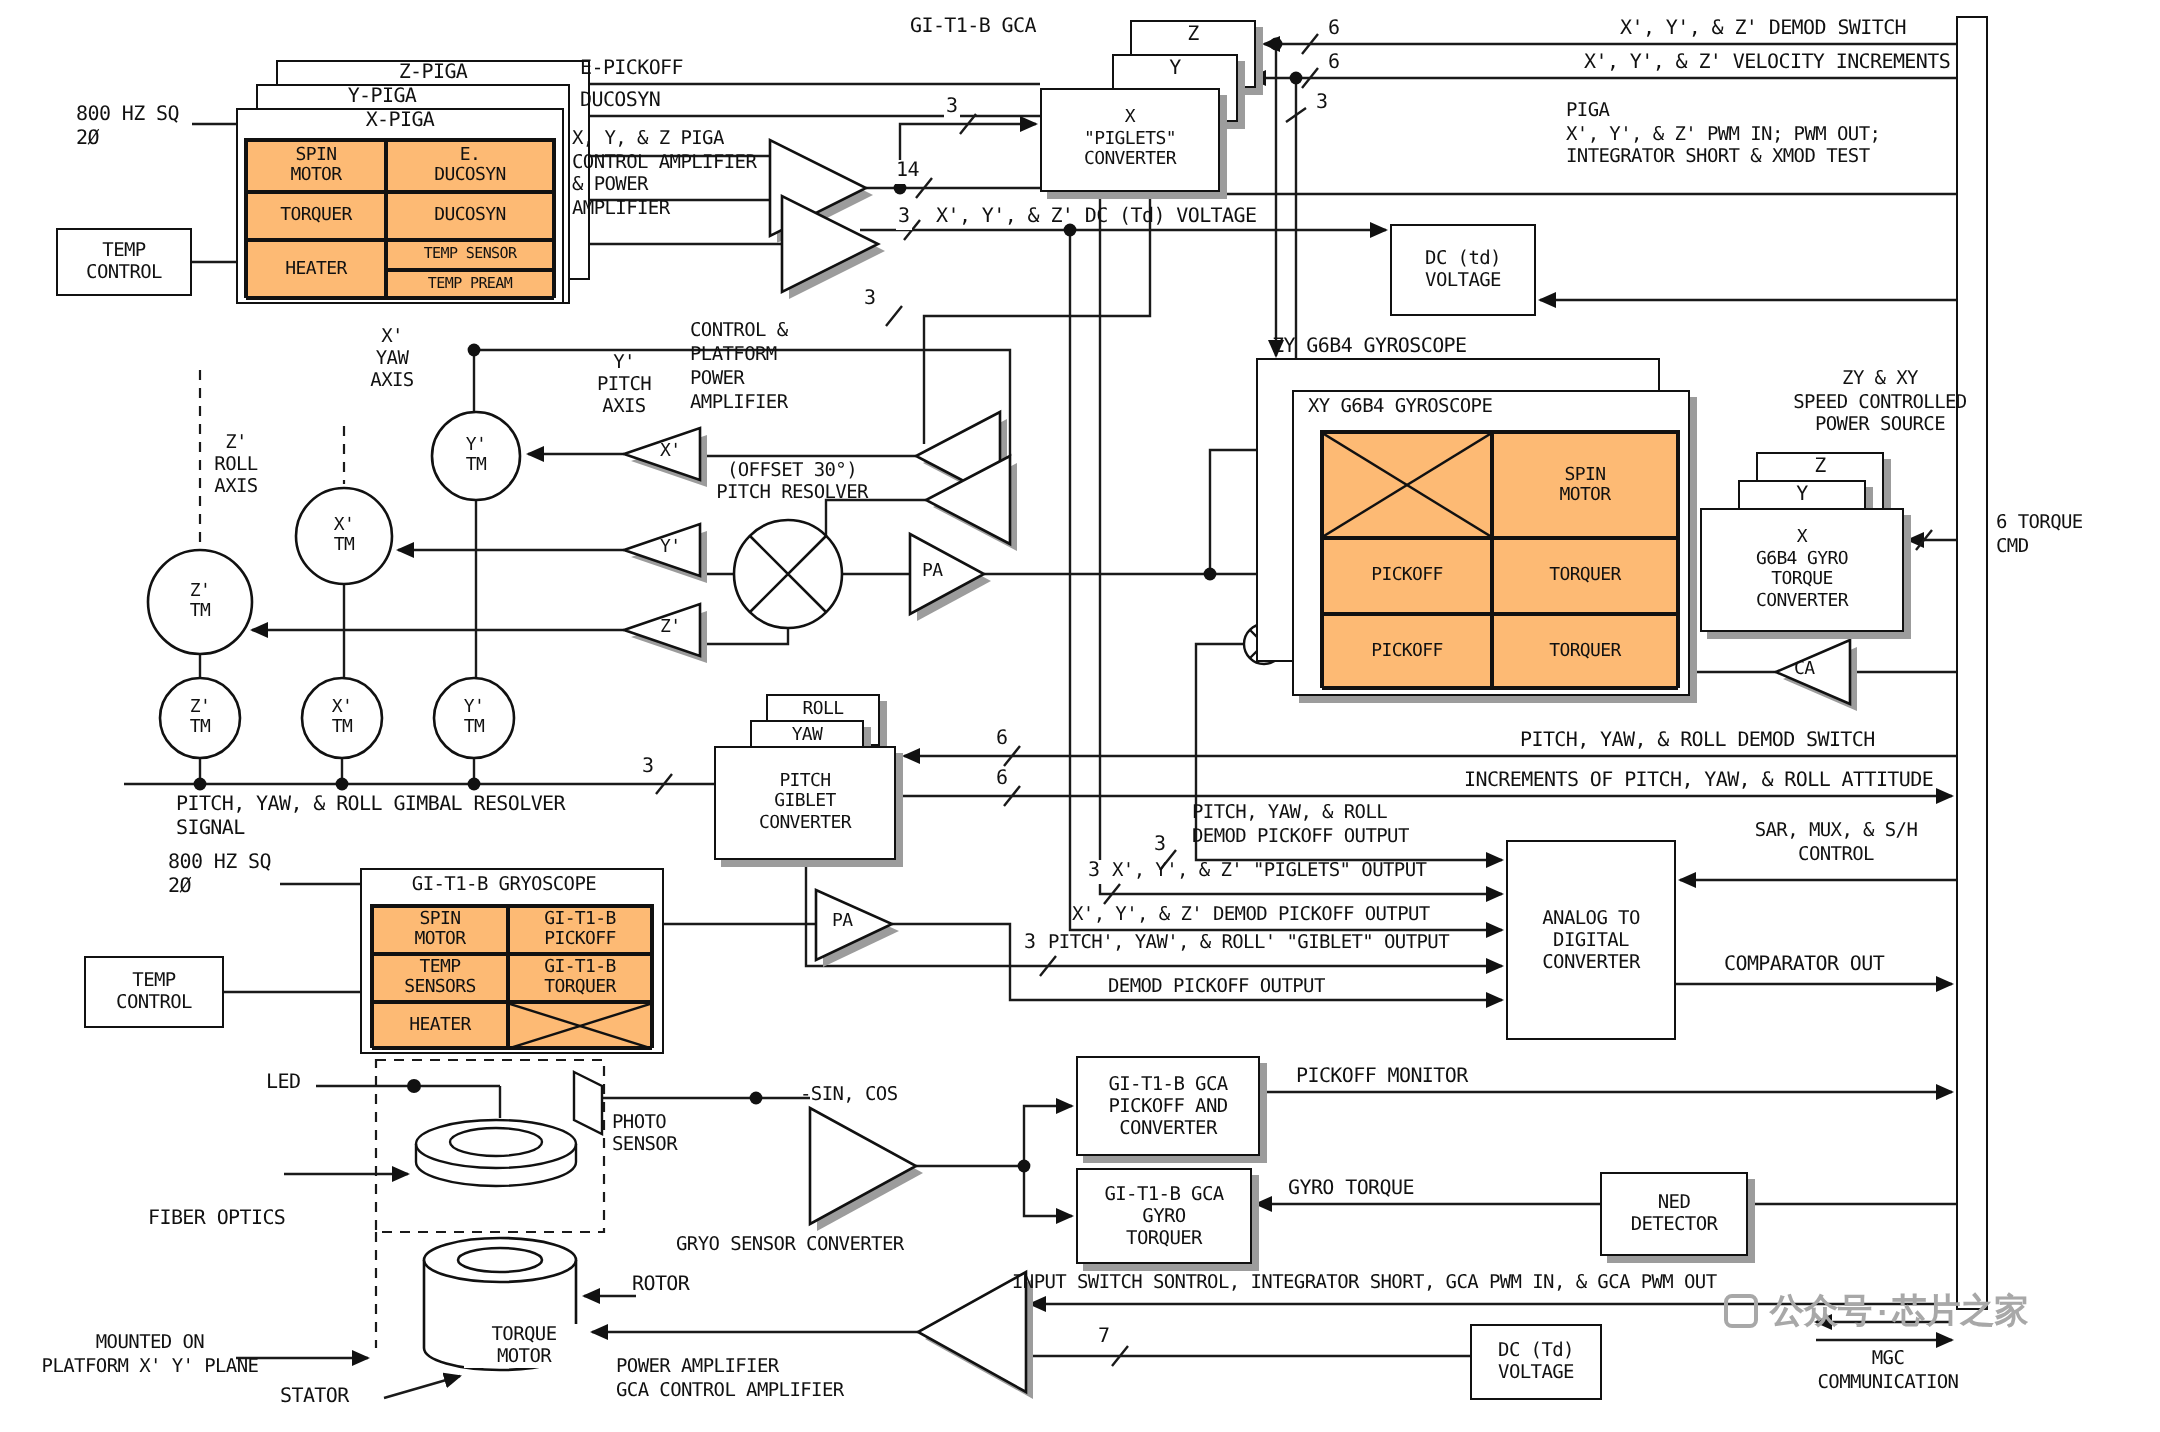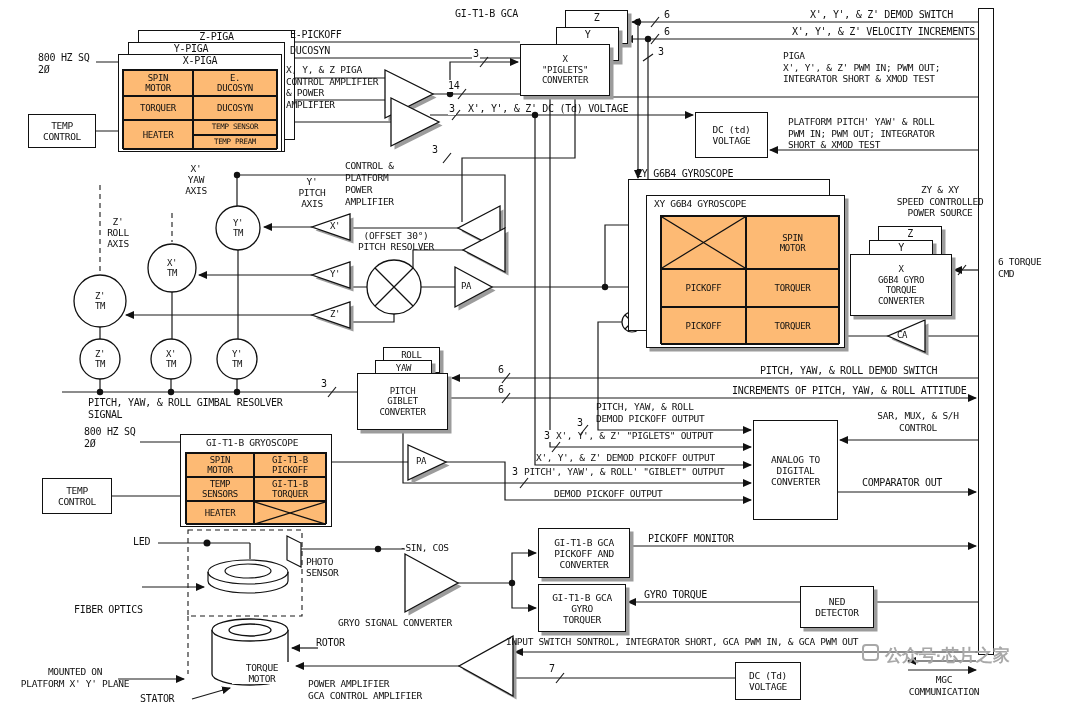--- a/index.html
+++ b/index.html
@@ -12,22 +12,22 @@
   .s9{font-size:9px;line-height:10px}
   .bgw{background:#fff;padding:0 1px}
   .bx{position:absolute;z-index:2;border:1.4px solid #111;background:#fff;display:flex;align-items:center;
       justify-content:center;text-align:center;font-size:9.5px;line-height:11px;white-space:pre-line;letter-spacing:-0.3px}
   .sh{box-shadow:3.5px 3.5px 0 #9c9c9c}
   .grid{position:absolute;z-index:2;display:grid;border:1.3px solid #111;background:#fdba74}
   .cell{border:0.65px solid #111;display:flex;align-items:center;justify-content:center;text-align:center;
         white-space:pre-line;font-size:9px;line-height:10px;letter-spacing:-0.3px;overflow:hidden}
   .cell.t7{font-size:7.5px;line-height:8.5px}
   .xsvg{width:100%;height:100%;display:block}
-  .wm{position:absolute;z-index:4;color:#a8a8a8;font-size:17px;font-family:Liberation Sans, sans-serif;
-      display:flex;align-items:flex-start;gap:6px;font-weight:bold}
+  .wm{position:absolute;z-index:4;color:#a8a8a8;font-size:17px;font-family:Liberation Mono, monospace;
+      display:flex;align-items:center;gap:6px;font-weight:bold}
   .wm .ic{width:17px;height:17px;border:2.5px solid #a8a8a8;border-radius:4px}
 </style>
 </head>
 <body>
 
 <div id="stage">
 
 <svg id="wiring" width="1080" height="716" viewBox="0 0 1080 716">
   <defs>
     <marker id="ah" markerWidth="9" markerHeight="8" refX="8" refY="4" orient="auto" markerUnits="userSpaceOnUse">
@@ -303,23 +303,20 @@
 
 <div class="lbl" style="left:455px;top:8px">GI-T1-B GCA</div>
 <div class="lbl ctr" style="left:565px;top:12px;width:63px">Z</div>
 <div class="lbl ctr" style="left:556px;top:29px;width:63px">Y</div>
 
 <div class="lbl" style="left:810px;top:9px">X', Y', &amp; Z' DEMOD SWITCH</div>
 <div class="lbl" style="left:792px;top:26px">X', Y', &amp; Z' VELOCITY INCREMENTS</div>
 <div class="lbl" style="left:783px;top:50px;font-size:9.5px;line-height:11.5px">PIGA
 X', Y', &amp; Z' PWM IN; PWM OUT;
 INTEGRATOR SHORT &amp; XMOD TEST</div>
-<div class="lbl" style="left:788px;top:116px;font-size:9.5px;line-height:11.5px">PLATFORM PITCH' YAW' &amp; ROLL
-PWM IN; PWM OUT; INTEGRATOR
-SHORT &amp; XMOD TEST</div>
 <div class="lbl" style="left:468px;top:103px">X', Y', &amp; Z' DC (Td) VOLTAGE</div>
 
 <div class="lbl" style="left:345px;top:160px;font-size:9.5px;line-height:12px">CONTROL &amp;
 PLATFORM
 POWER
 AMPLIFIER</div>
 <div class="lbl ctr" style="left:172px;top:163px;width:48px;font-size:9.5px;line-height:11px">X'
 YAW
 AXIS</div>
 <div class="lbl ctr" style="left:288px;top:176px;width:48px;font-size:9.5px;line-height:11px">Y'
@@ -380,21 +377,21 @@
 <div class="lbl" style="left:554px;top:488px;font-size:9.5px">DEMOD PICKOFF OUTPUT</div>
 <div class="lbl ctr" style="left:862px;top:410px;width:112px;font-size:9.5px;line-height:11.5px">SAR, MUX, &amp; S/H
 CONTROL</div>
 <div class="lbl" style="left:862px;top:477px">COMPARATOR OUT</div>
 
 <div class="lbl" style="left:133px;top:536px">LED</div>
 <div class="lbl" style="left:74px;top:604px">FIBER OPTICS</div>
 <div class="lbl" style="left:306px;top:556px;font-size:9.5px;line-height:11px">PHOTO
 SENSOR</div>
 <div class="lbl" style="left:400px;top:542px;font-size:9.5px">-SIN, COS</div>
-<div class="lbl" style="left:338px;top:617px;font-size:9.5px">GRYO SIGNAL CONVERTER</div>
+<div class="lbl" style="left:338px;top:617px;font-size:9.5px">GRYO SENSOR CONVERTER</div>
 <div class="lbl" style="left:316px;top:637px">ROTOR</div>
 <div class="lbl ctr bgw" style="left:232px;top:662px;width:60px;font-size:9.5px;line-height:11px;z-index:3">TORQUE
 MOTOR</div>
 <div class="lbl" style="left:140px;top:693px">STATOR</div>
 <div class="lbl ctr" style="left:14px;top:666px;font-size:9.5px;line-height:11.5px;width:122px">MOUNTED ON
 PLATFORM X' Y' PLANE</div>
 
 <div class="lbl" style="left:648px;top:533px">PICKOFF MONITOR</div>
 <div class="lbl" style="left:644px;top:589px">GYRO TORQUE</div>
 <div class="lbl" style="left:506px;top:636px;font-size:9.5px">INPUT SWITCH SONTROL, INTEGRATOR SHORT, GCA PWM IN, &amp; GCA PWM OUT</div>

